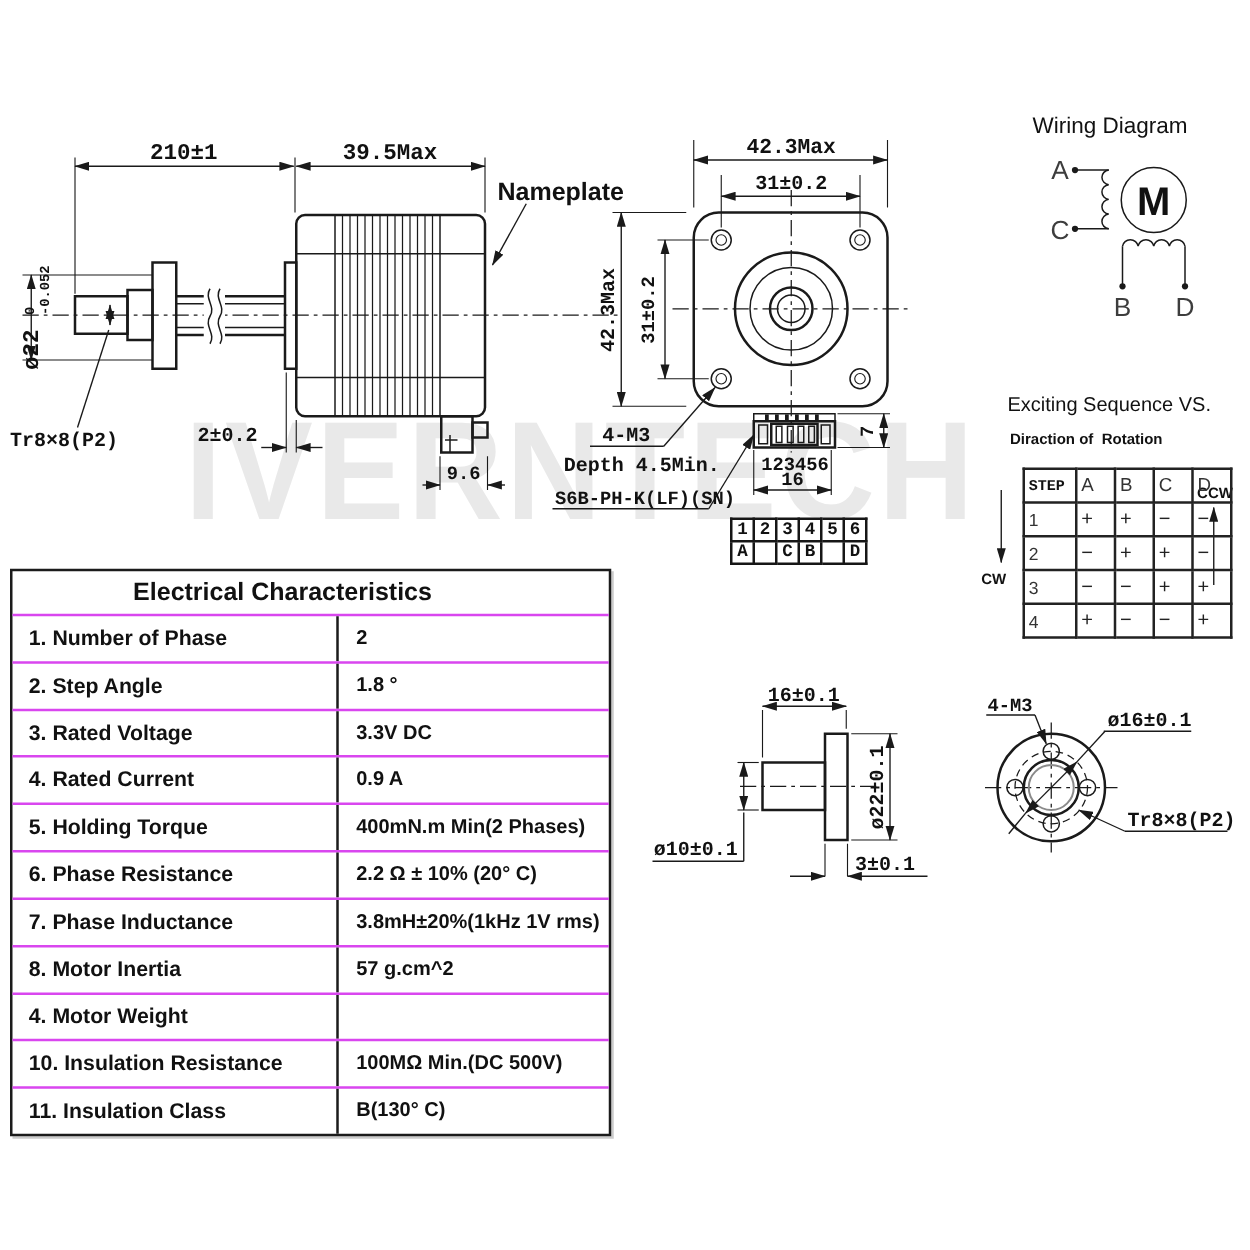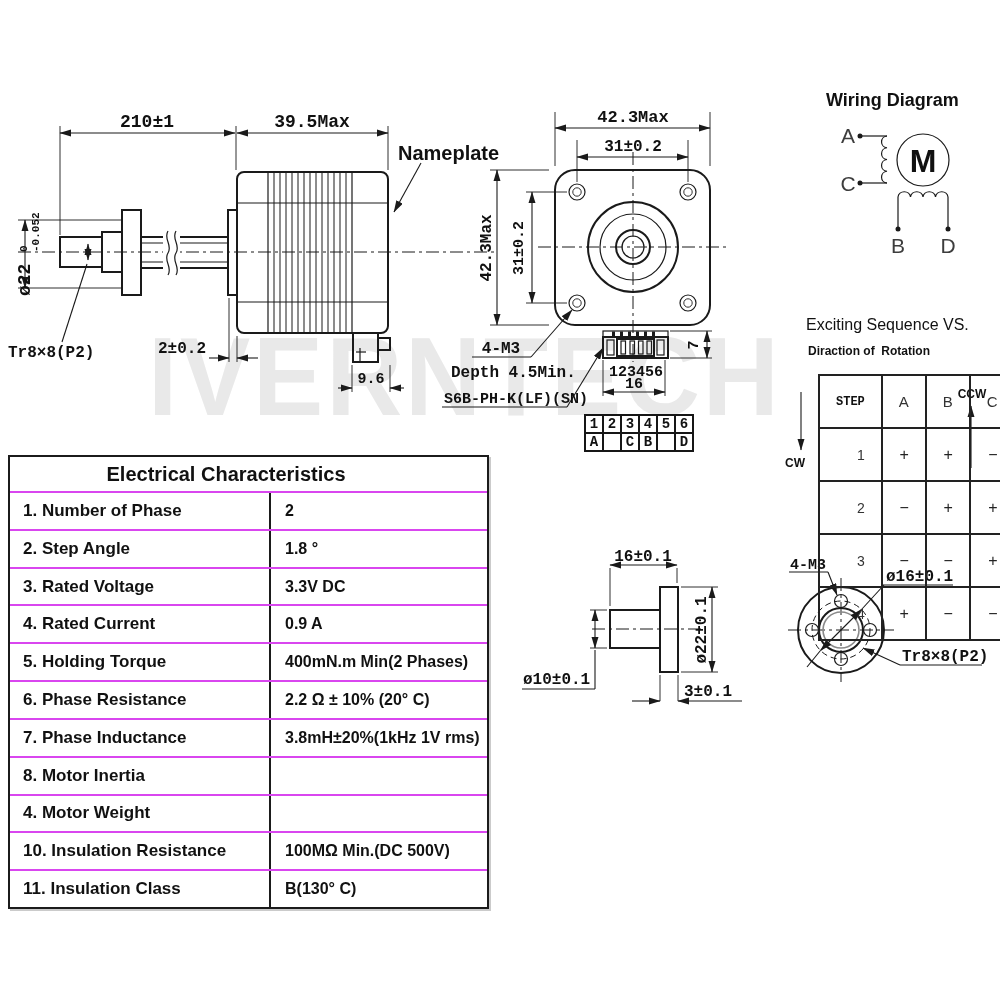--- a/index.html
+++ b/index.html
@@ -17,39 +17,39 @@
   svg#drawing .dim{stroke:#1a1a1a;stroke-width:1.1;fill:none;}
   svg#drawing .ext{stroke:#1a1a1a;stroke-width:.9;fill:none;}
   svg#drawing .cl{stroke:#1a1a1a;stroke-width:1;fill:none;stroke-dasharray:13 4 3 4;}
   svg#drawing .dash{stroke:#1a1a1a;stroke-width:1;fill:none;stroke-dasharray:6 4;}
   svg#drawing .thread{stroke:#8a8a8a;stroke-width:1.6;fill:none;}
   svg#drawing text{fill:#111;font-family:"Liberation Mono",monospace;font-weight:bold;}
   svg#drawing text.sans{font-family:"Liberation Sans",sans-serif;}
   svg#drawing text.light{font-weight:normal;fill:#3d3d3d;}
   
   .ovl{position:absolute;z-index:2;}
-  .wiring-title{left:826px;top:90px;font-size:18px;font-weight:bold;}
+  .wiring-title{left:826px;top:90px;font-size:18px;font-weight:normal;}
   .seq-t1{left:806px;top:316px;font-size:16px;font-weight:normal;}
   .seq-t2{left:808px;top:344px;font-size:12px;font-weight:bold;white-space:pre;}
   
   .etable{left:8px;top:455px;width:477px;height:450px;border:2px solid #1b1b1b;
           display:flex;flex-direction:column;background:#fff;box-shadow:2px 2px 0 rgba(160,160,160,.55);}
   .etitle{flex:0 0 34px;display:flex;align-items:center;justify-content:center;
           font-size:20px;font-weight:bold;padding-right:45px;}
   .erow{flex:1;display:flex;border-top:2px solid #d946ef;}
   .ecell-l{width:246px;border-right:2px solid #1b1b1b;display:flex;align-items:center;
            padding-left:13px;font-size:17px;font-weight:bold;}
   .ecell-v{flex:1;display:flex;align-items:center;padding-left:14px;font-size:16px;font-weight:bold;}
   
   table.pins{left:584px;top:414px;border-collapse:collapse;background:#fff;}
   table.pins td{width:14px;height:16px;border:2px solid #161616;text-align:center;
                 font-family:"Liberation Mono",monospace;font-weight:bold;font-size:14px;padding:0 1px;}
   
   table.seq{left:818px;top:374px;border-collapse:collapse;background:transparent;}
-  table.seq td{border:2px solid #222;text-align:right;padding:16px;height:19px;font-size:14px;}
+  table.seq td{border:2px solid #222;text-align:left;padding:3px;height:19px;font-size:14px;}
   table.seq td.step{width:34px;font-family:"Liberation Mono",monospace;font-weight:bold;font-size:12px;}
   table.seq td.ph{width:23px;font-size:15px;color:#333;}
   table.seq td.n{width:34px;color:#333;}
   table.seq td.sgn{width:23px;font-size:16px;color:#222;}
 </style>
 </head>
 <body>
 
 <div id="canvas">
 
@@ -406,20 +406,21 @@
     <div class="erow">
       <div class="ecell-l">6. Phase Resistance</div>
       <div class="ecell-v">2.2 Ω ± 10%  (20° C)</div>
     </div>
     <div class="erow">
       <div class="ecell-l">7. Phase Inductance</div>
       <div class="ecell-v">3.8mH±20%(1kHz 1V rms)</div>
     </div>
     <div class="erow">
       <div class="ecell-l">8. Motor Inertia</div>
+      <div class="ecell-v">57 g.cm^2</div>
     </div>
     <div class="erow">
       <div class="ecell-l">4. Motor Weight</div>
     </div>
     <div class="erow">
       <div class="ecell-l">10. Insulation Resistance</div>
       <div class="ecell-v">100MΩ Min.(DC 500V)</div>
     </div>
     <div class="erow">
       <div class="ecell-l">11. Insulation Class</div>

